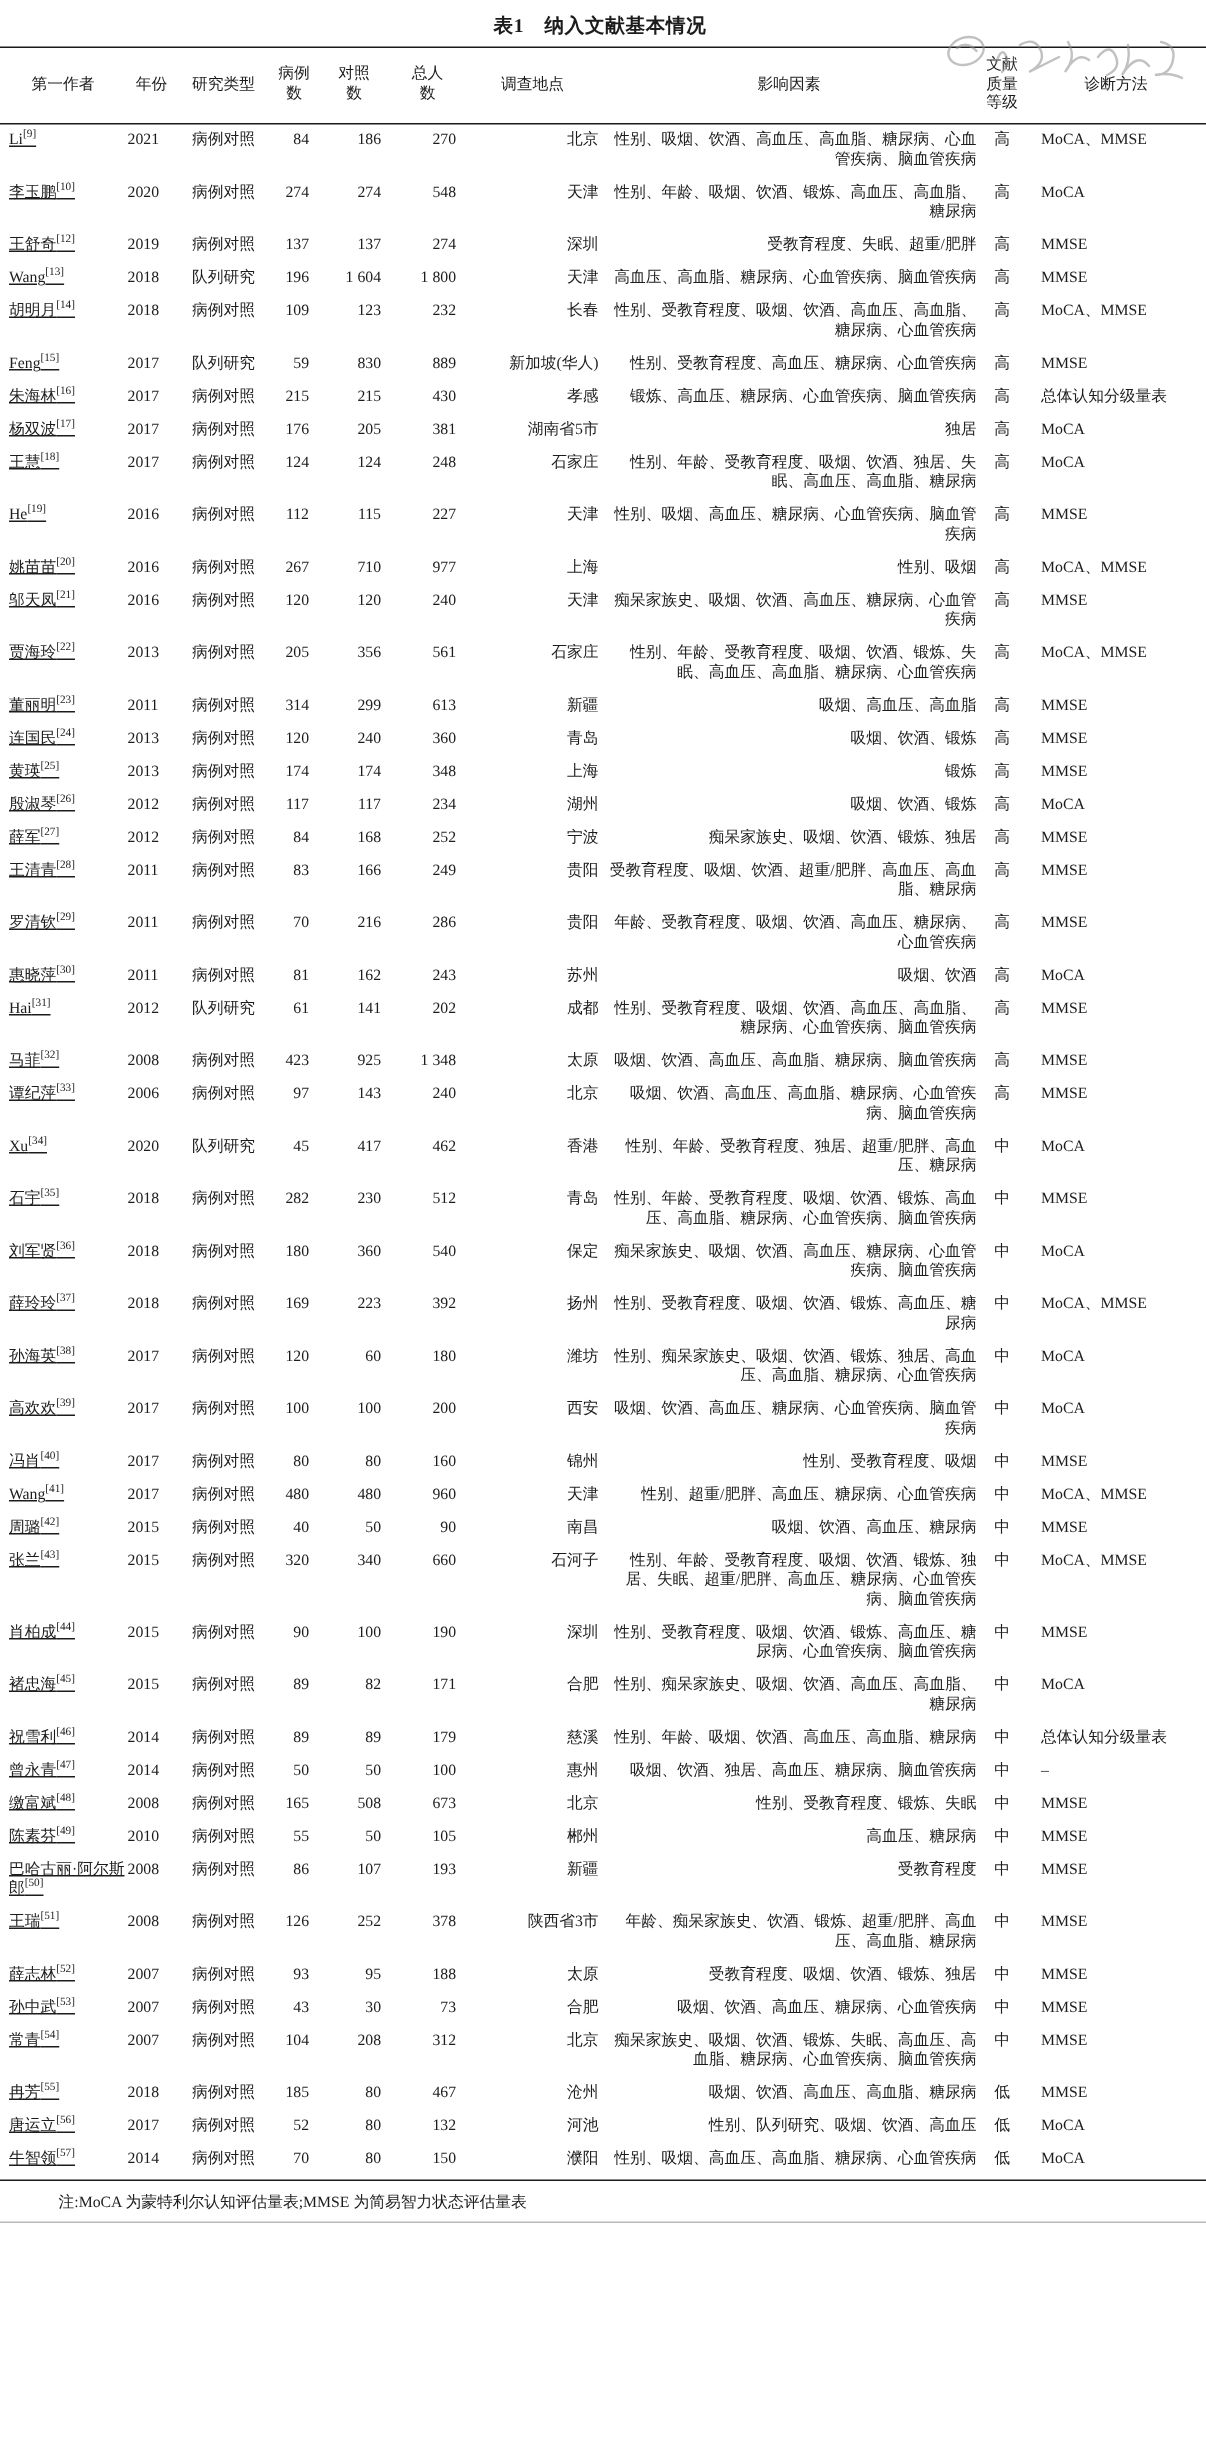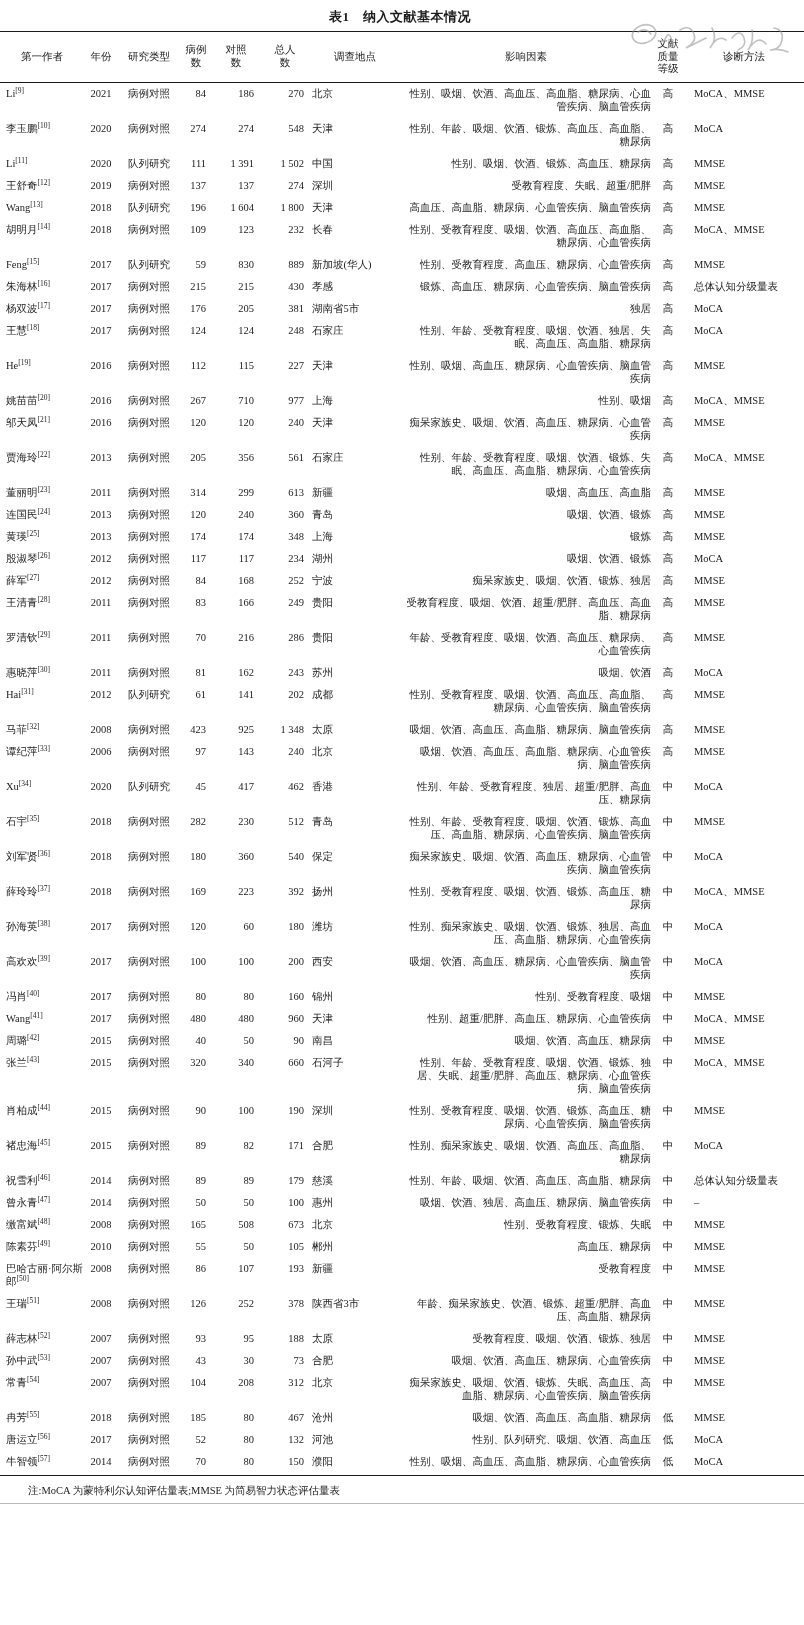--- a/index.html
+++ b/index.html
@@ -43,31 +43,32 @@
   .w-author{width:84px;}
   .w-year{width:34px;}
   .w-type{width:62px;}
   .w-cases{width:32px;}
   .w-controls{width:48px;}
   .w-total{width:50px;}
   .w-location{width:90px;}
   .w-factors{width:252px;}
   .w-quality{width:32px;}
   .w-method{width:120px;}
-  .c-author{text-align:left;padding-left:6px;}
-  .c-year{text-align:center;margin-top:37px;}
+  .c-author{text-align:left;padding-left:6px;text-decoration:underline;}
+  .c-year{text-align:left;margin-top:37px;}
   .c-type{text-align:center;}
   .c-num{text-align:right;padding-right:6px;}
-  .c-location{text-align:left;padding-left:2px;}
+  .c-location{text-align:right;padding-left:2px;}
   .c-factors{text-align:right;padding-left:10px;text-indent:-10px;}
   .c-quality{text-align:center;}
   .c-method{text-align:left;padding-left:10px;}
   .note{
     font-size:10.5px;line-height:13px;
     padding:8px 0 4px 28px;
+    margin-left:11px;
   }
   .bottom-edge{
     border-bottom:1px solid #b9b9b9;
     width:804px;height:0;margin-top:2px;
   }
   .watermark{
     position:absolute;
     top:20px;right:8px;
     width:168px;height:48px;
     pointer-events:none;
@@ -143,32 +144,20 @@
           <td class="c-type">病例对照</td>
           <td class="c-num">274</td>
           <td class="c-num">274</td>
           <td class="c-num">548</td>
           <td class="c-location">天津</td>
           <td class="c-factors">性别、年龄、吸烟、饮酒、锻炼、高血压、高血脂、糖尿病</td>
           <td class="c-quality">高</td>
           <td class="c-method">MoCA</td>
         </tr>
         <tr>
-          <td class="c-author"><span>Li</span><sup>[11]</sup></td>
-          <td class="c-year">2020</td>
-          <td class="c-type">队列研究</td>
-          <td class="c-num">111</td>
-          <td class="c-num">1 391</td>
-          <td class="c-num">1 502</td>
-          <td class="c-location">中国</td>
-          <td class="c-factors">性别、吸烟、饮酒、锻炼、高血压、糖尿病</td>
-          <td class="c-quality">高</td>
-          <td class="c-method">MMSE</td>
-        </tr>
-        <tr>
           <td class="c-author"><span>王舒奇</span><sup>[12]</sup></td>
           <td class="c-year">2019</td>
           <td class="c-type">病例对照</td>
           <td class="c-num">137</td>
           <td class="c-num">137</td>
           <td class="c-num">274</td>
           <td class="c-location">深圳</td>
           <td class="c-factors">受教育程度、失眠、超重/肥胖</td>
           <td class="c-quality">高</td>
           <td class="c-method">MMSE</td>

